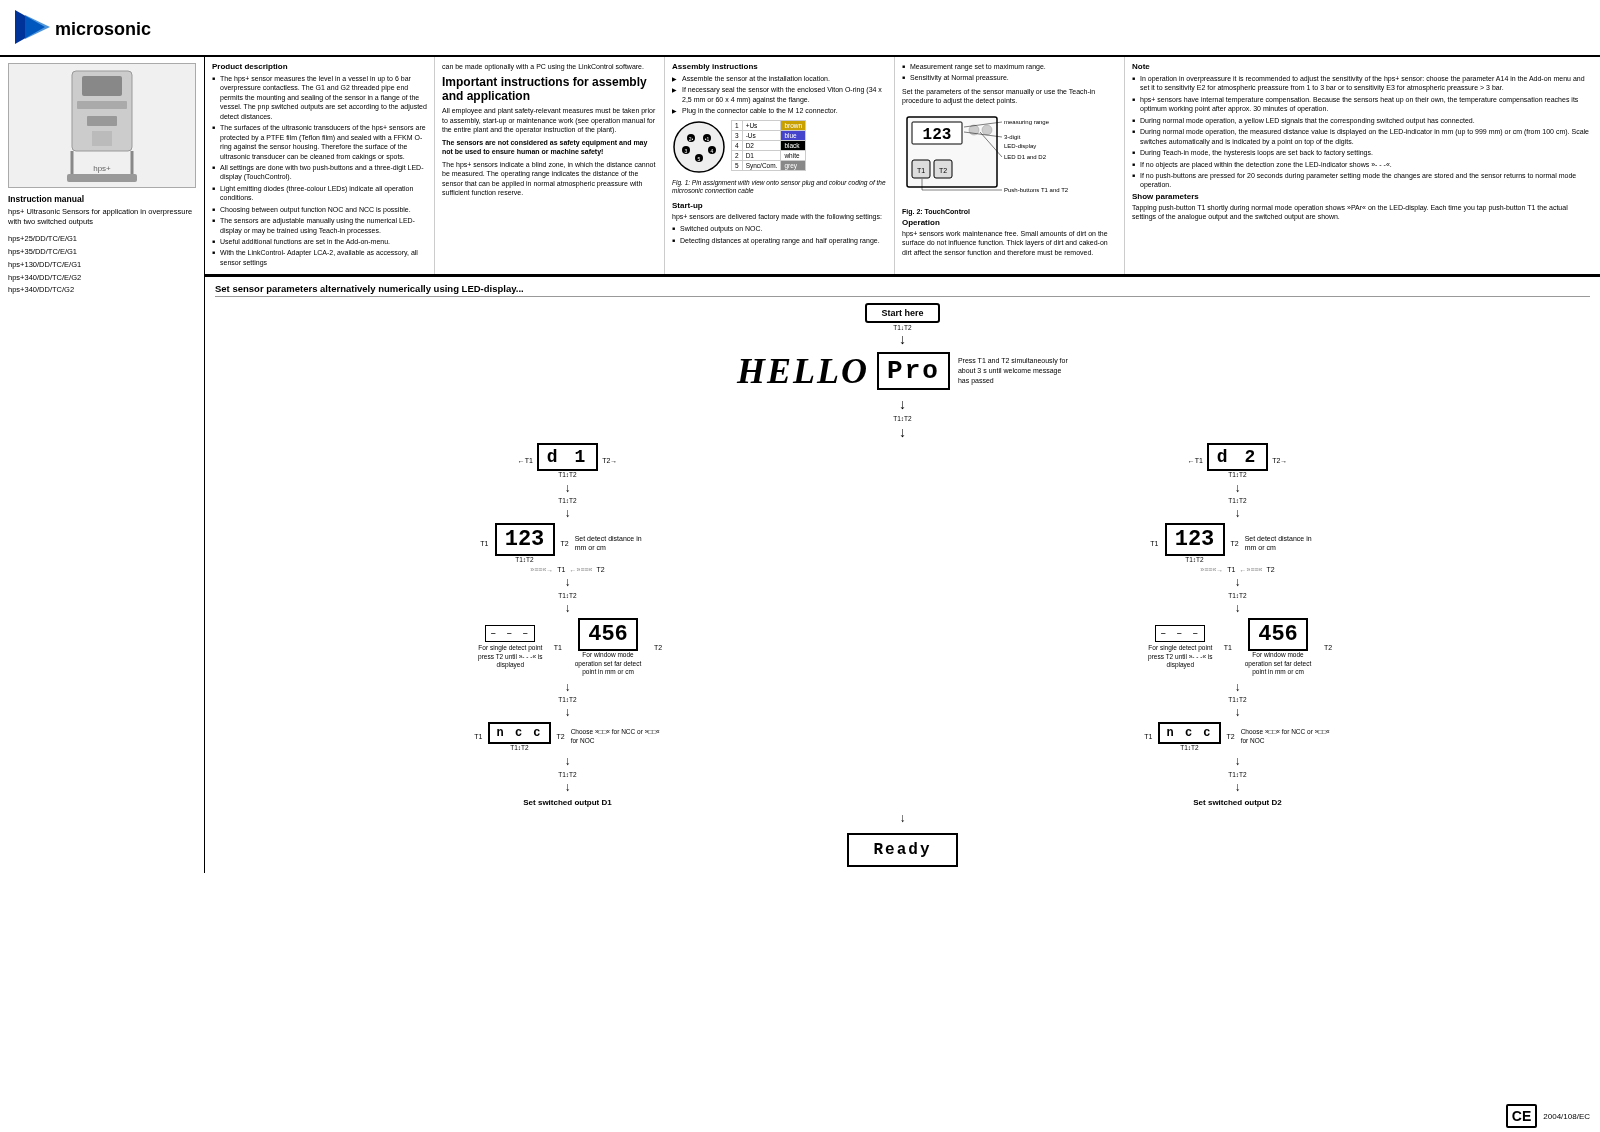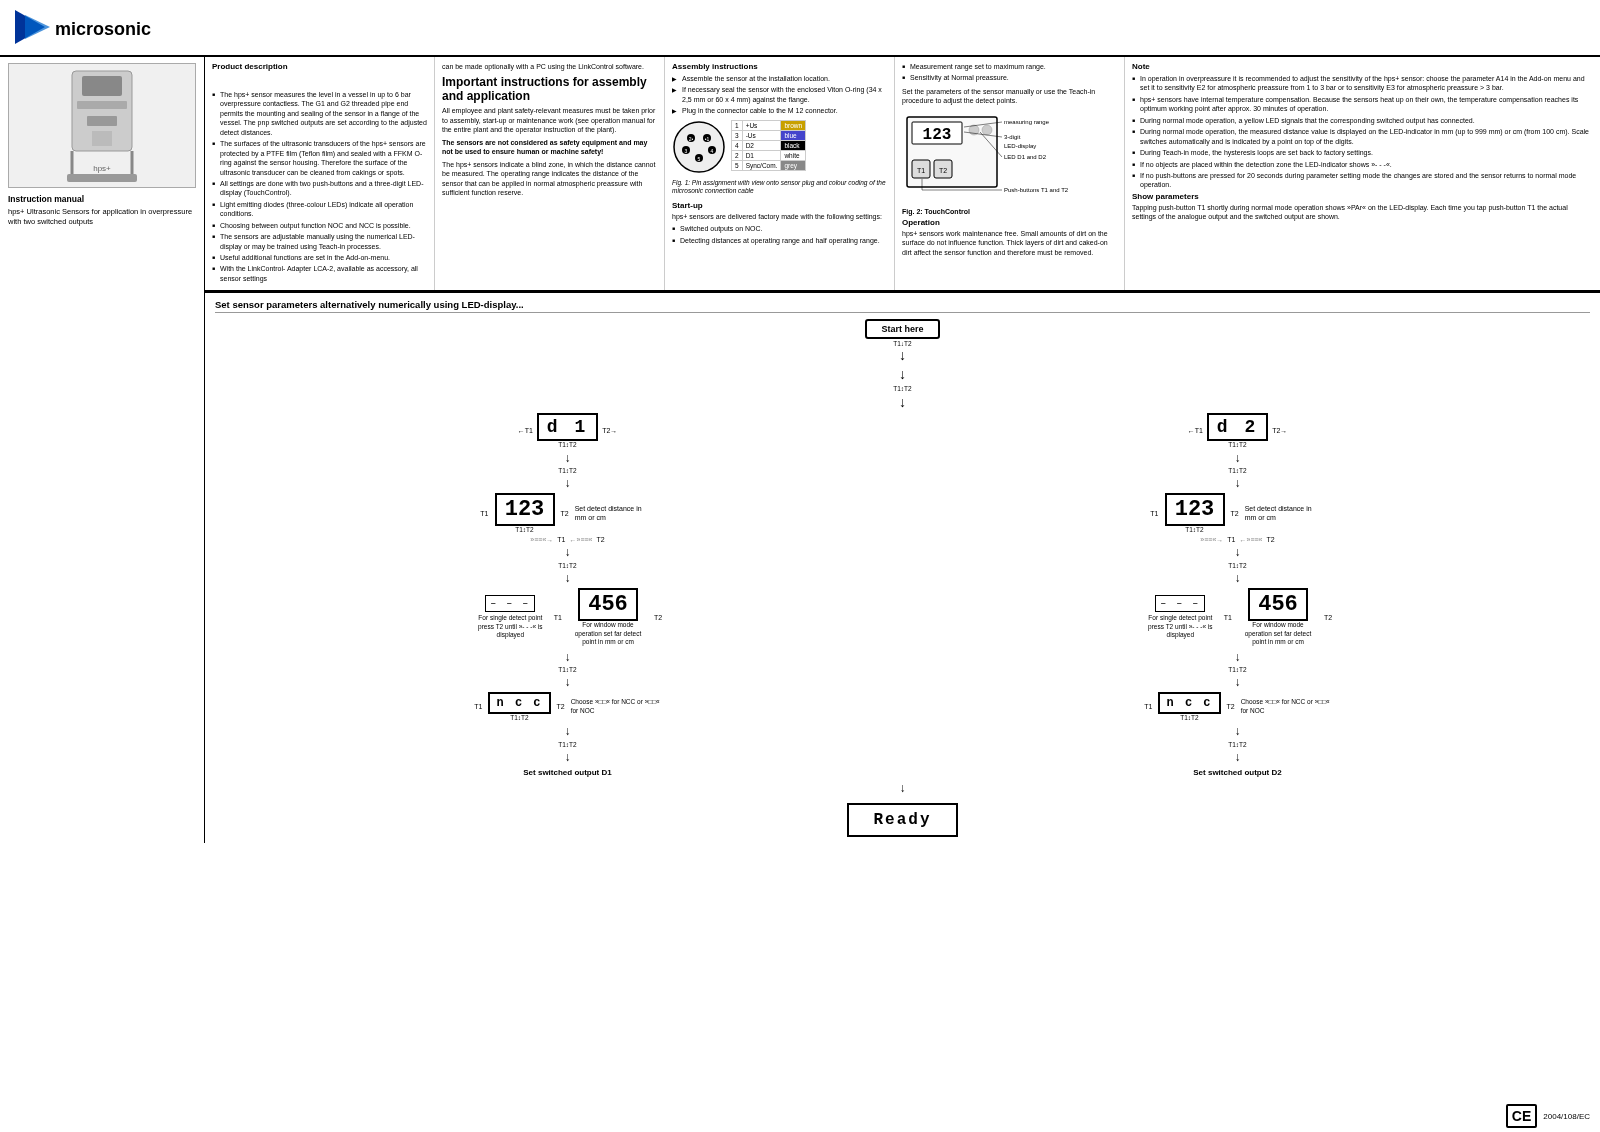--- a/index.html
+++ b/index.html
@@ -92,28 +92,35 @@
 
         <line x1="60" y1="85" x2="60" y2="110" stroke="#888" stroke-width="3"></line>
         <line x1="120" y1="85" x2="120" y2="110" stroke="#888" stroke-width="3"></line>
         <rect x="55" y="108" width="70" height="8" rx="2" fill="#999"></rect>
       </svg>
     </div>
 
     <div style="font-size:8.5px; font-weight:bold; margin-bottom:3px;">Instruction manual</div>
     <div style="font-size:7.5px; line-height:1.35; margin-bottom:6px;">hps+ Ultrasonic Sensors for application in overpressure with two switched outputs</div>
 
+    <ul style="list-style:none; font-size:7.5px; line-height:1.7;">
+      <li>hps+25/DD/TC/E/G1</li>
+      <li>hps+35/DD/TC/E/G1</li>
+      <li>hps+130/DD/TC/E/G1</li>
+      <li>hps+340/DD/TC/E/G2</li>
+      <li>hps+340/DD/TC/G2</li>
+    </ul>
   </div>
 
   <div style="flex:1; display:flex; flex-direction:column;">
 
     <div style="display:flex; flex-direction:row; border-bottom:1px solid #000;">
 
       <div style="width:230px; padding:5px 7px; border-right:1px solid #ccc; flex-shrink:0;">
-        <div style="font-size:8px; font-weight:bold; margin-bottom:19px;">Product description</div>
+        <div style="font-size:8px; font-weight:bold; margin-bottom:3px;">Product description</div>
         <ul class="bullet-list">
           <li>The hps+ sensor measures the level in a vessel in up to 6 bar overpressure contactless. The G1 and G2 threaded pipe end permits the mounting and sealing of the sensor in a flange of the vessel. The pnp switched outputs are set according to the adjusted detect distances.</li>
           <li>The surfaces of the ultrasonic transducers of the hps+ sensors are protected by a PTFE film (Teflon film) and sealed with a FFKM O-ring against the sensor housing. Therefore the surface of the ultrasonic transducer can be cleaned from cakings or spots.</li>
           <li>All settings are done with two push-buttons and a three-digit LED- display (TouchControl).</li>
           <li>Light emitting diodes (three-colour LEDs) indicate all operation conditions.</li>
           <li>Choosing between output function NOC and NCC is possible.</li>
           <li>The sensors are adjustable manually using the numerical LED-display or may be trained using Teach-in processes.</li>
           <li>Useful additional functions are set in the Add-on-menu.</li>
           <li>With the LinkControl- Adapter LCA-2, available as accessory, all sensor settings</li>
         </ul>
@@ -253,20 +260,25 @@
       <div style="font-size:9.5px; font-weight:bold; margin-bottom:6px; border-bottom:1px solid #999; padding-bottom:2px;">Set sensor parameters alternatively numerically using LED-display...</div>
 
       <div style="display:flex; flex-direction:column; align-items:center; width:100%;">
 
         <div style="display:flex; flex-direction:column; align-items:center; margin-bottom:2px;">
           <div style="border:2px solid #000; border-radius:3px; padding:3px 14px; font-size:9px; font-weight:bold;">Start here</div>
           <div style="font-size:6.5px; text-align:center; margin-top:1px;">T1↓T2</div>
           <div style="font-size:14px; line-height:1.2;">↓</div>
         </div>
 
+        <div style="display:flex; align-items:center; gap:8px; margin-bottom:4px;">
+          <div style="font-size:36px; font-weight:bold; font-style:italic; font-family:serif; letter-spacing:2px;">HELLO</div>
+          <div style="border:2px solid #000; font-size:26px; font-weight:bold; font-family:'Courier New',monospace; padding:2px 8px; letter-spacing:2px;">Pro</div>
+          <div style="font-size:7px; max-width:110px; line-height:1.4;">Press T1 and T2 simultaneously for about 3 s until welcome message has passed</div>
+        </div>
 
         <div style="font-size:14px; line-height:1.2; margin-bottom:2px;">↓</div>
         <div style="font-size:6.5px; margin-bottom:2px;">T1↕T2</div>
         <div style="font-size:14px; line-height:1.2; margin-bottom:2px;">↓</div>
 
         <div style="display:flex; flex-direction:row; width:100%; gap:10px; justify-content:center;">
 
           <div style="flex:1; display:flex; flex-direction:column; align-items:center; max-width:48%;">
 
             <div style="display:flex; align-items:center; gap:4px; margin-bottom:3px;">

